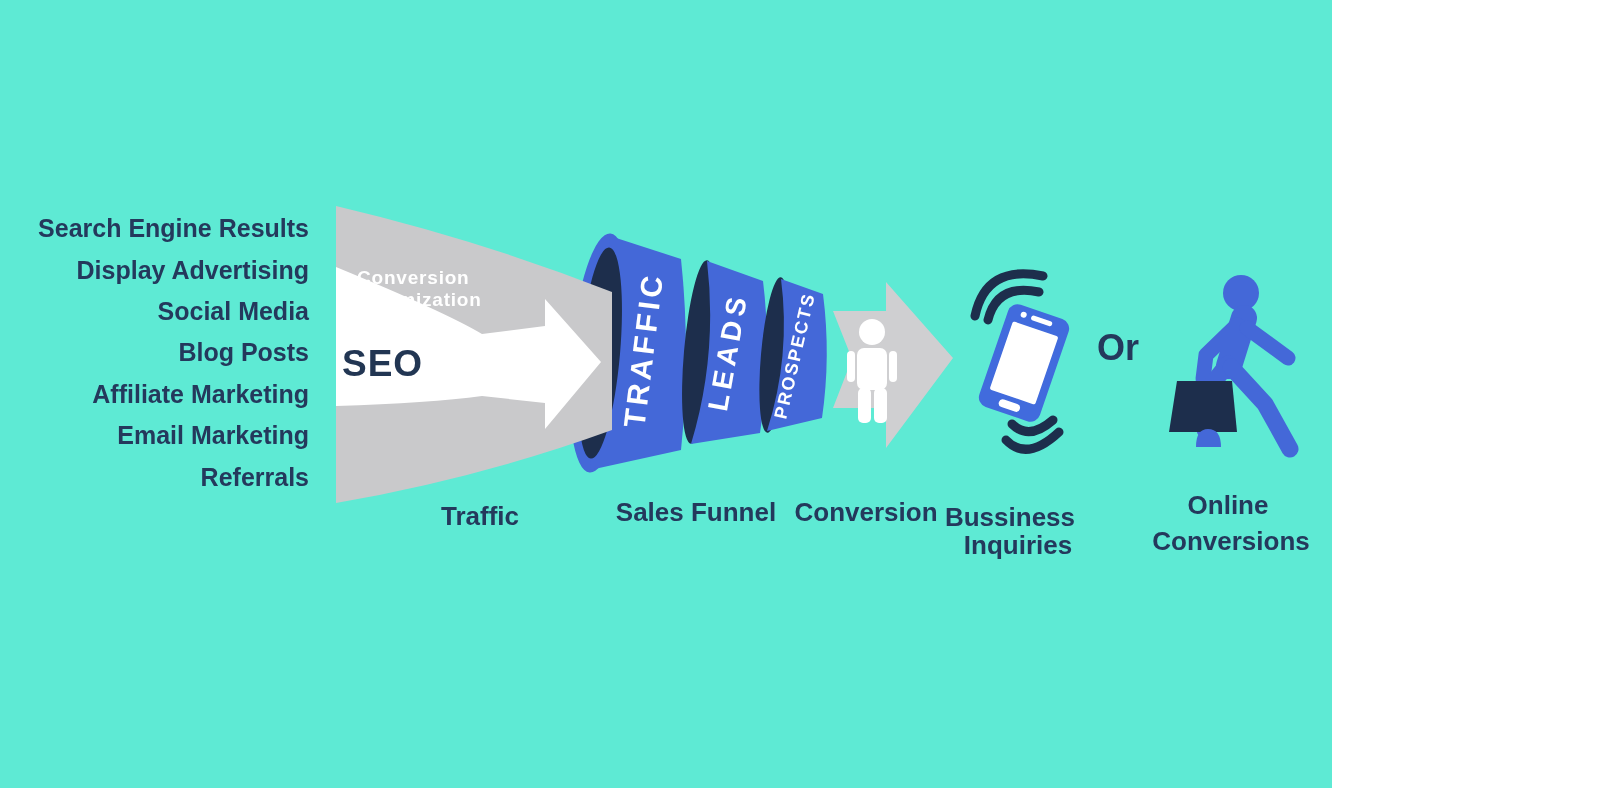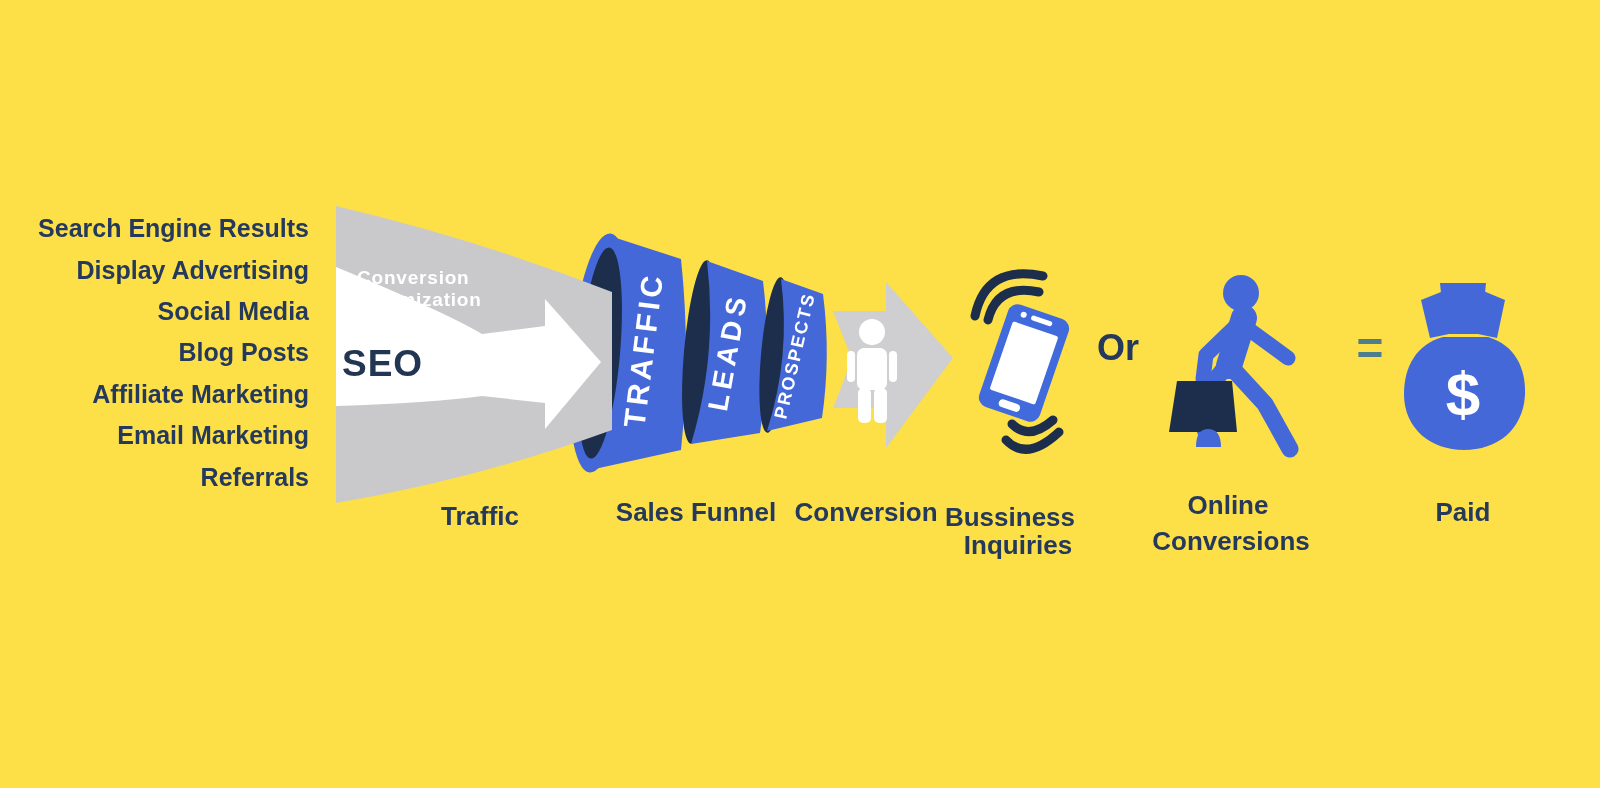--- a/index.html
+++ b/index.html
@@ -1,20 +1,20 @@
 <!DOCTYPE html>
 <html><head>
 <meta charset="utf-8">
 <style>
   html, body { margin: 0; padding: 0; background: #ffffff; }
   .canvas {
     position: relative;
-    width: 1600px;
+    width: 1332px;
     height: 788px;
-    background: #fde047;
+    background: #5eead4;
     overflow: hidden;
     font-family: "Liberation Sans", sans-serif;
   }
   svg text { font-family: "Liberation Sans", sans-serif; }
   .src-label      { font-size: 25px; font-weight: 700; fill: #24395c; }
   .stage-label    { font-size: 26px; font-weight: 700; fill: #24395c; }
   .seo-label      { font-size: 37px; font-weight: 800; fill: #223653; letter-spacing: 1px; }
   .convopt-label  { font-size: 19px; font-weight: 700; fill: #ffffff; letter-spacing: 0.8px; }
   .funnel-word    { font-weight: 700; fill: #ffffff; }
   .word-traffic   { font-size: 30px; letter-spacing: 4px; }

